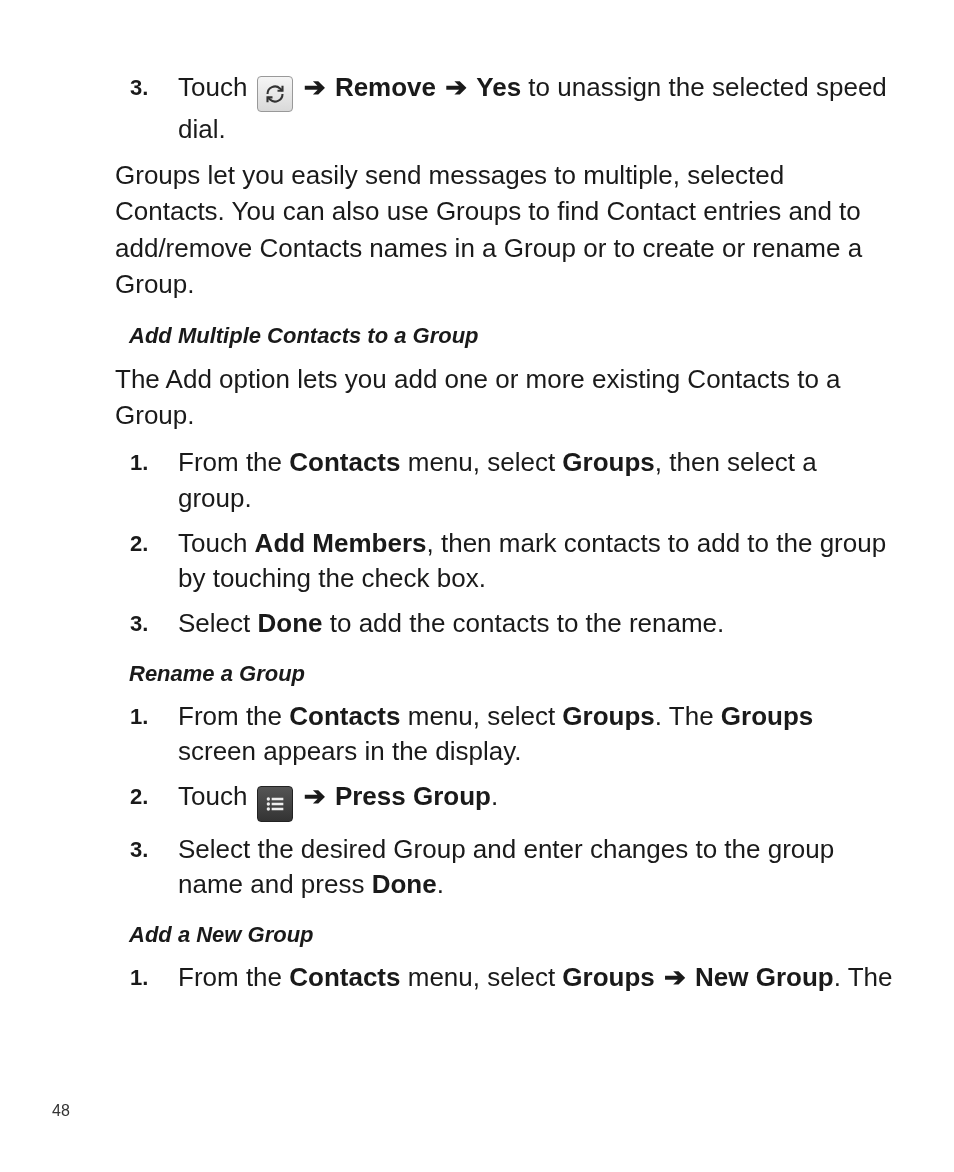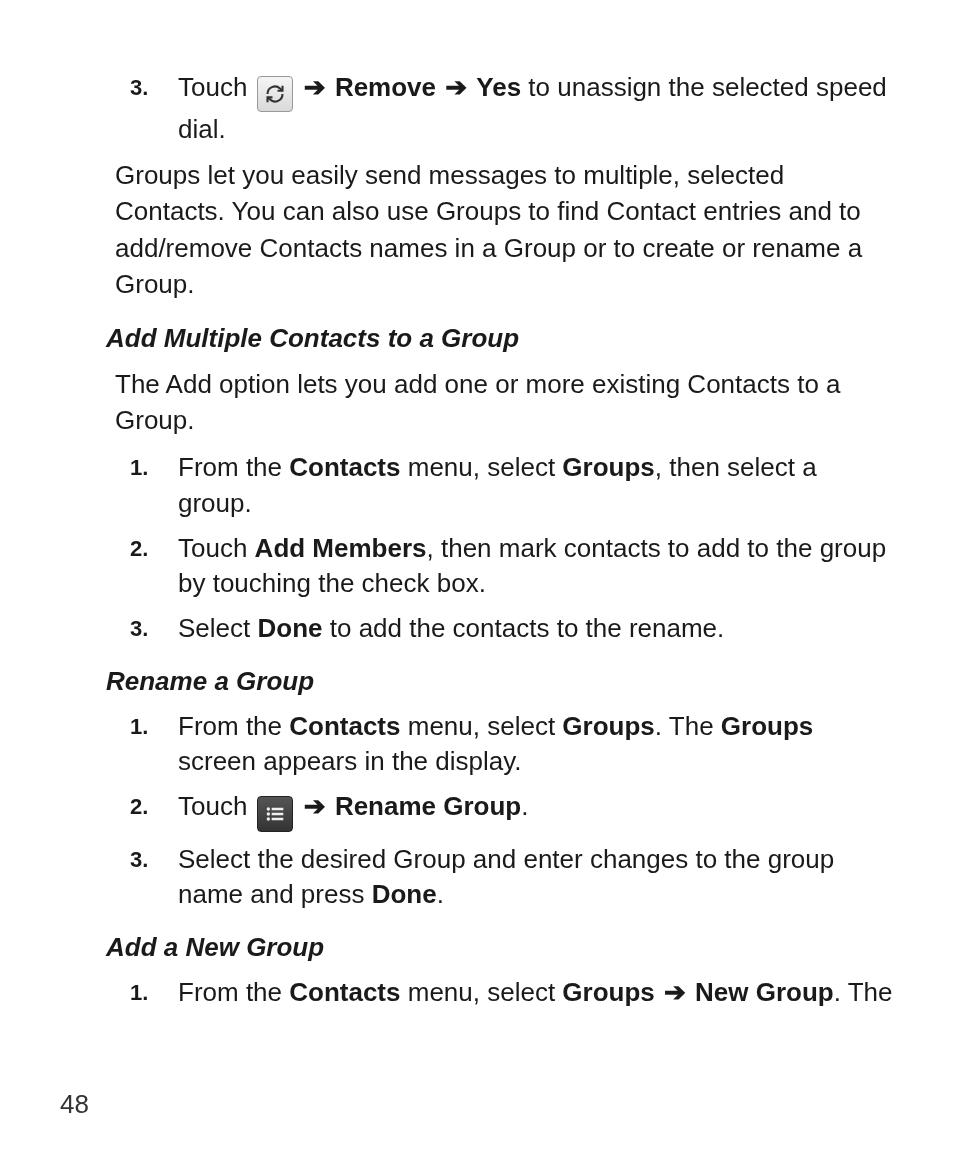--- a/index.html
+++ b/index.html
@@ -40,22 +40,22 @@
     letter-spacing: 0.3px;
   }
   .intro-para {
     font-size: 26px;
     line-height: 1.4;
     margin: 10px 0 4px 55px;
   }
   .subsection-heading {
     font-weight: 700;
     font-style: italic;
-    font-size: 26px;
-    margin: 20px 0 12px 46px;
+    font-size: 22px;
+    margin: 20px 0 12px 69px;
   }
   .sub-intro {
     font-size: 26px;
     line-height: 1.4;
     margin: 4px 0 12px 55px;
   }
   .bold { font-weight: 700; text-align: center; }
   .arrow {
     font-family: Arial, sans-serif;
     font-weight: 700;
@@ -74,22 +74,22 @@
     vertical-align: -8px;
     margin: 0 2px;
   }
   .icon-box.dark {
     background: linear-gradient(#555, #333);
     border: 1px solid #222;
   }
   .page-number {
     position: absolute;
     bottom: 52px;
-    left: 60px;
-    font-size: 26px;
+    left: 52px;
+    font-size: 16px;
     color: #333;
   }
 </style>
 </head>
 <body>
 
 <div class="page">
 
   <div class="ol-item">
     <div class="ol-num">3.</div>
@@ -151,21 +151,21 @@
         <svg width="20" height="18" viewBox="0 0 24 20" fill="#eee">
           <circle cx="4" cy="4" r="2"></circle>
             <rect x="8" y="2.5" width="14" height="3"></rect>
           <circle cx="4" cy="10" r="2"></circle>
             <rect x="8" y="8.5" width="14" height="3"></rect>
           <circle cx="4" cy="16" r="2"></circle>
             <rect x="8" y="14.5" width="14" height="3"></rect>
         </svg>
       </span>
       <span class="arrow">➔</span>
-      <span class="bold">Rename Group</span><span>.</span>
+      <span class="bold">Press Group</span><span>.</span>
     </div>
   </div>
 
   <div class="ol-item">
     <div class="ol-num">3.</div>
     <div class="ol-body">
       <span>Select the desired Group and enter changes to the group name and press </span><span class="bold">Done</span><span>.</span>
     </div>
   </div>
 

